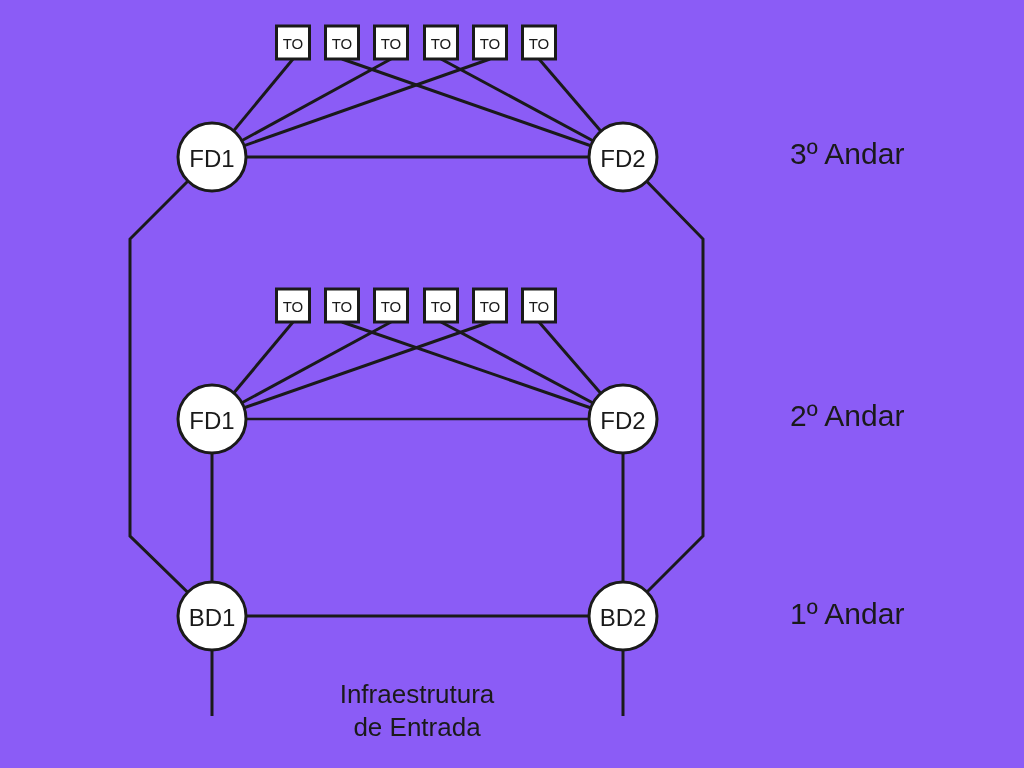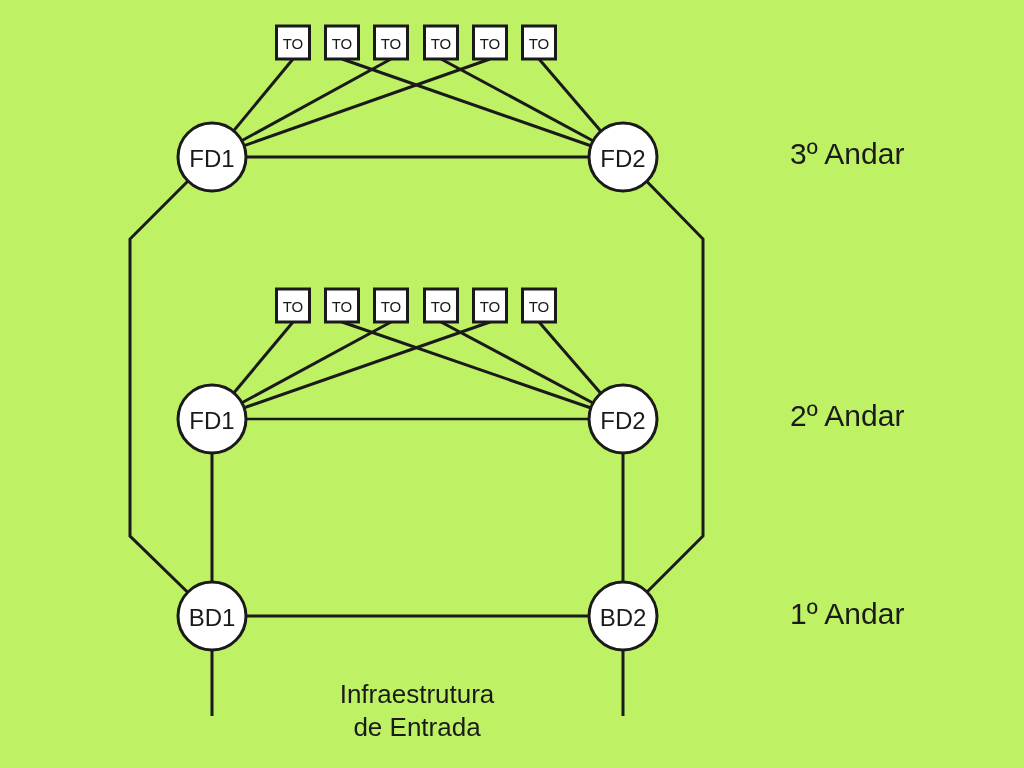--- a/index.html
+++ b/index.html
@@ -7,21 +7,21 @@
     padding: 0;
     width: 1024px;
     height: 768px;
     background: #ffffff;
     font-family: "Liberation Sans", sans-serif;
   }
   .stage {
     position: relative;
     width: 1024px;
     height: 768px;
-    background: #bef264;
+    background: #8b5cf6;
     overflow: hidden;
   }
   svg { display: block; }
   .edge {
     stroke: #1a1a1a;
     stroke-width: 3;
     fill: none;
   }
   .edge.thin { stroke-width: 2.5; }
   .node-circle {

